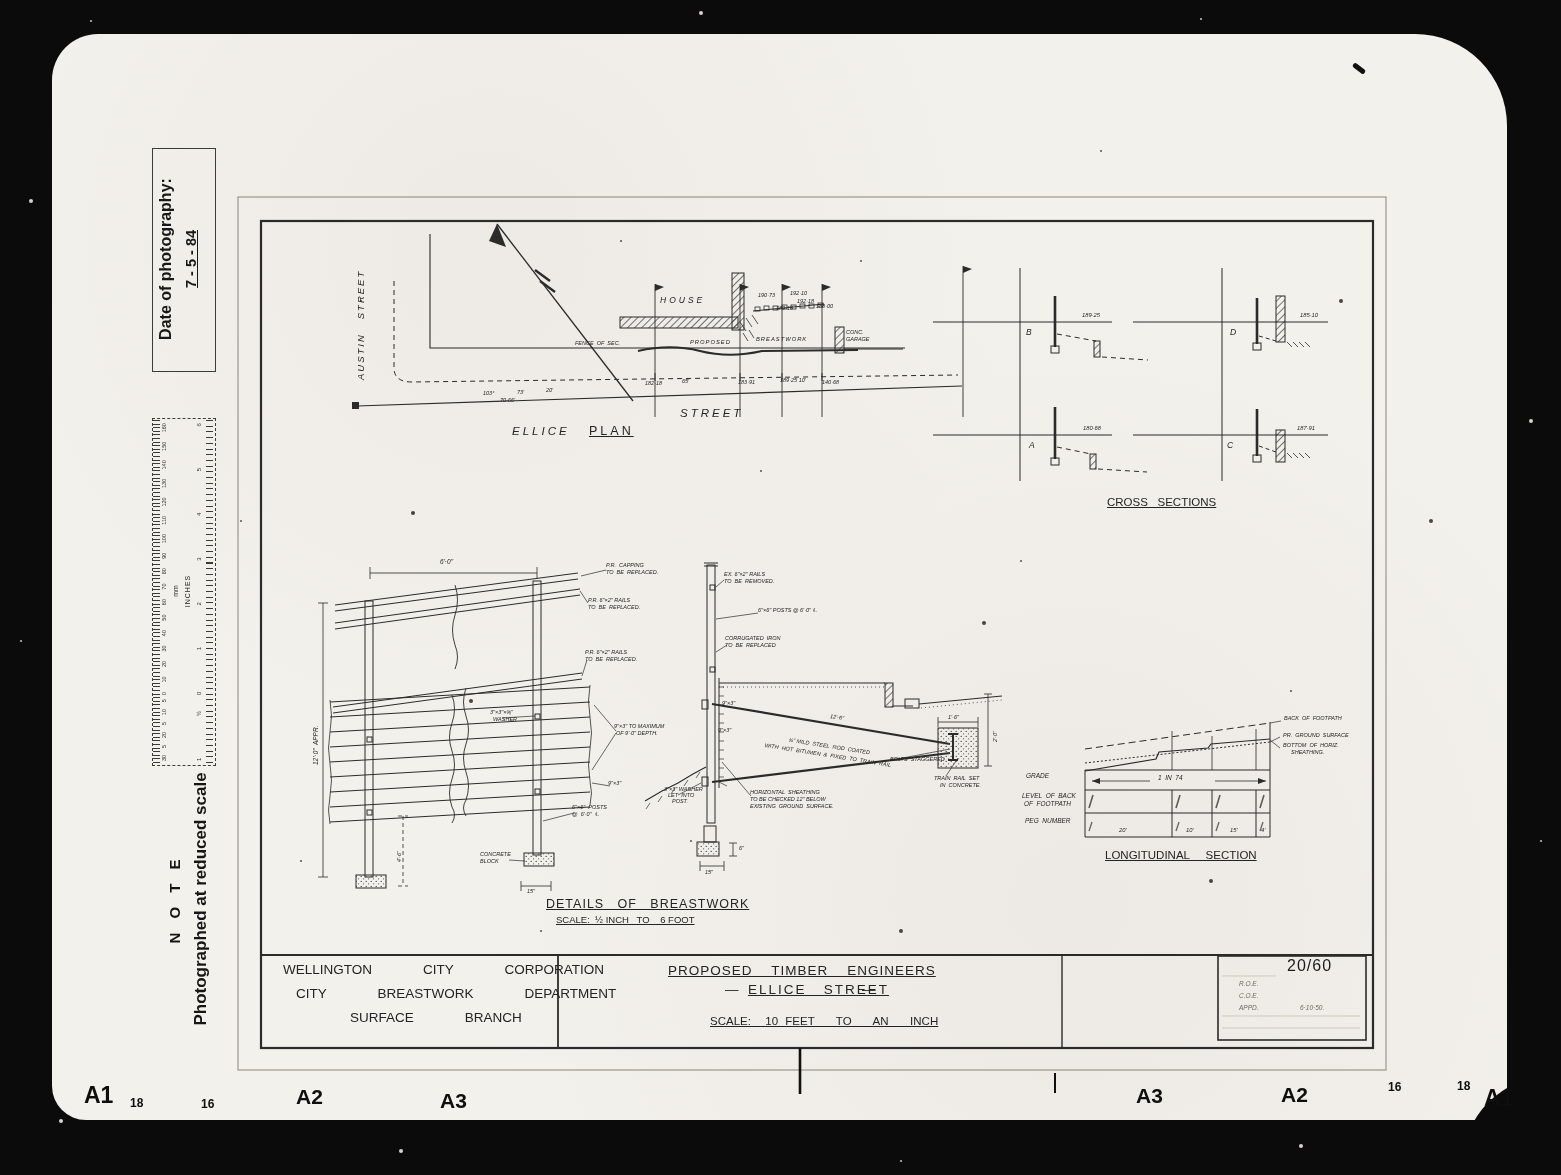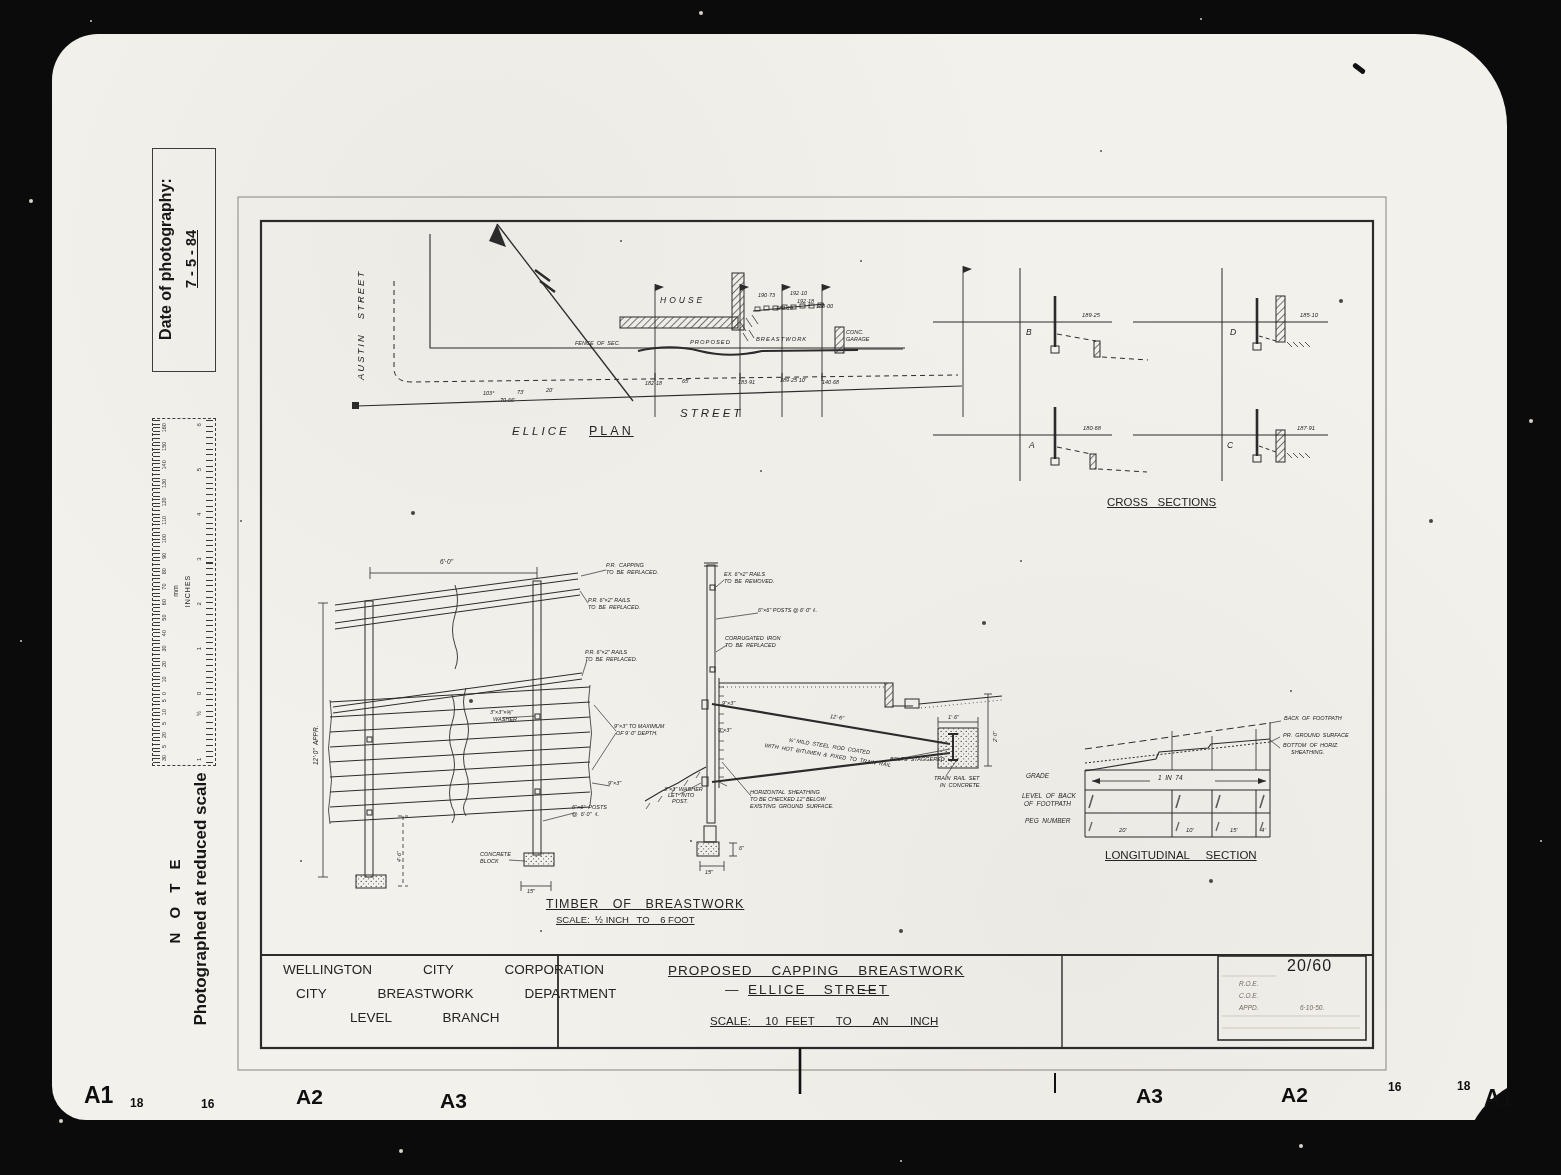--- a/index.html
+++ b/index.html
@@ -373,42 +373,42 @@
 <span class="t i s5" style="left:750px;top:803px">EXISTING  GROUND  SURFACE.</span>
 <span class="t i s5" style="left:664px;top:786px">3"×3" WASHER</span>
 <span class="t i s5" style="left:668px;top:792px">LET  INTO</span>
 <span class="t i s5" style="left:672px;top:798px">POST.</span>
 <span class="t i s5" style="left:722px;top:700px">9"×3"</span>
 <span class="t i s5" style="left:948px;top:714px">1'·6"</span>
 <span class="t i s5 rot" style="left:992px;top:742px">2'·0"</span>
 <span class="t i s5" style="left:739px;top:845px">6"</span>
 <span class="t i s5" style="left:705px;top:869px">15"</span>
 
-<span class="t s12 u" style="left:546px;top:897px;letter-spacing:1px">TIMBER   OF   BREASTWORK</span>
+<span class="t s12 u" style="left:546px;top:897px;letter-spacing:1px">DETAILS   OF   BREASTWORK</span>
 <span class="t s9 u" style="left:556px;top:915px">SCALE:  ½ INCH   TO    6 FOOT</span>
 
 <span class="t i s6" style="left:1026px;top:772px">GRADE</span>
 <span class="t i s6" style="left:1158px;top:774px">1  IN  74</span>
 <span class="t i s6" style="left:1022px;top:792px">LEVEL  OF  BACK</span>
 <span class="t i s6" style="left:1024px;top:800px">OF  FOOTPATH</span>
 <span class="t i s6" style="left:1025px;top:817px">PEG  NUMBER</span>
 <span class="t i s55" style="left:1119px;top:827px">20'</span>
 <span class="t i s55" style="left:1186px;top:827px">10'</span>
 <span class="t i s55" style="left:1230px;top:827px">15'</span>
 <span class="t i s55" style="left:1261px;top:827px">4'</span>
 <span class="t i s5" style="left:1284px;top:715px">BACK  OF  FOOTPATH</span>
 <span class="t i s5" style="left:1283px;top:732px">PR.  GROUND  SURFACE</span>
 <span class="t i s5" style="left:1283px;top:742px">BOTTOM  OF  HORIZ.</span>
 <span class="t i s5" style="left:1291px;top:749px">SHEATHING.</span>
 <span class="t s11 u" style="left:1105px;top:849px">LONGITUDINAL     SECTION</span>
 
 <span class="t s13 ws9" style="left:283px;top:962px">WELLINGTON    CITY    CORPORATION</span>
 <span class="t s13 ws9" style="left:296px;top:986px">CITY    BREASTWORK    DEPARTMENT</span>
-<span class="t s13 ws9" style="left:350px;top:1010px">LEVEL    BRANCH</span>
-<span class="t s13 u ls1" style="left:668px;top:963px">PROPOSED    CAPPING    BREASTWORK</span>
+<span class="t s13 ws9" style="left:350px;top:1010px">SURFACE    BRANCH</span>
+<span class="t s13 u ls1" style="left:668px;top:963px">PROPOSED    TIMBER    ENGINEERS</span>
 <span class="t s13" style="left:725px;top:982px">—</span>
 <span class="t s13 u ls2" style="left:748px;top:982px">ELLICE   STREET</span>
 <span class="t s13" style="left:862px;top:982px">—</span>
 <span class="t s11 u ws4" style="left:710px;top:1015px">SCALE:  10 FEET   TO   AN   INCH</span>
 <span class="t s16 ls1" style="left:1287px;top:957px;color:#1c1c1c">20/60</span>
 <span class="t i s6 faint" style="left:1239px;top:980px">R.O.E.</span>
 <span class="t i s6 faint" style="left:1239px;top:992px">C.O.E.</span>
 <span class="t i s6 faint" style="left:1239px;top:1004px">APPD.</span>
 <span class="t i s6 faint" style="left:1300px;top:1004px">6·10·50.</span>
 

